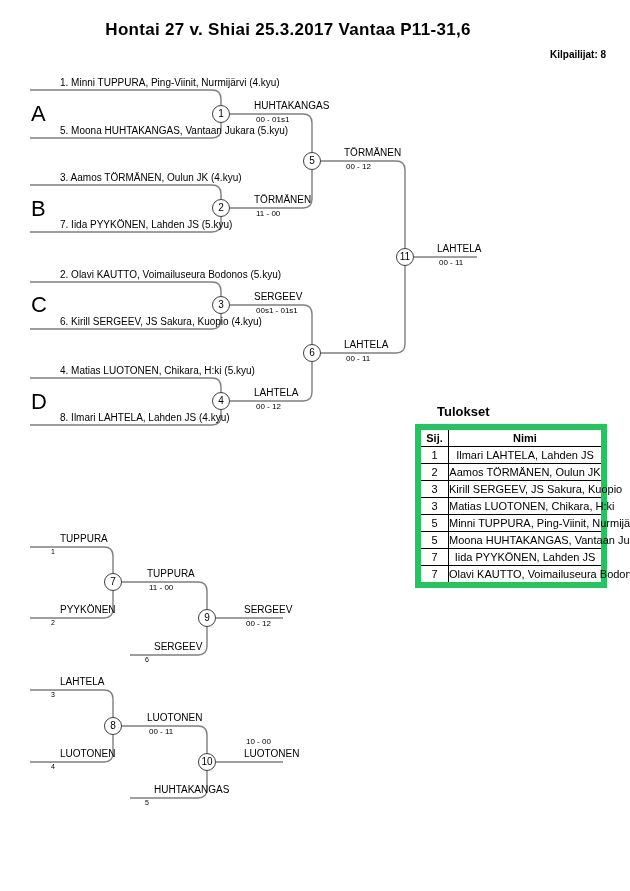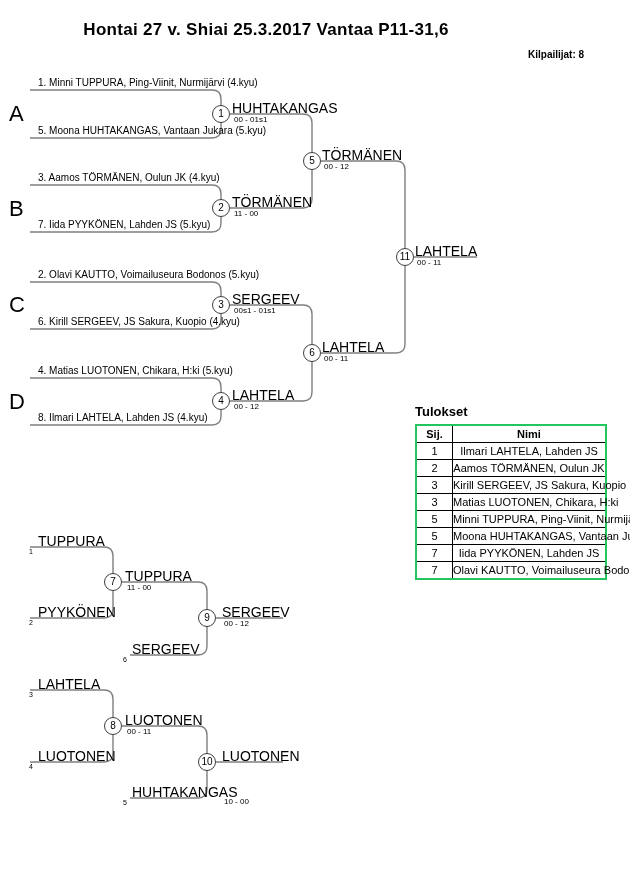--- a/index.html
+++ b/index.html
@@ -6,35 +6,35 @@
   body{
     width:630px;height:891px;position:relative;overflow:hidden;
     background:#ffffff;color:#000;
     font-family:"Liberation Sans","DejaVu Sans",sans-serif;
   }
   .abs{position:absolute;white-space:nowrap;}
   .title{top:20px;left:0;width:532px;text-align:center;font-size:17px;font-weight:bold;letter-spacing:0.3px;}
   .competitors{top:49px;left:528px;font-size:10px;font-weight:bold;}
   .pool{font-size:22px;color:#000;}
   .player{font-size:10px;}
-  .wname{font-size:14px;}
+  .wname{font-size:10px;}
   .wscore{font-size:8px;}
   .seed{font-size:7px;}
   .mcircle{
     position:absolute;width:16px;height:16px;border:1px solid #3f3f3f;border-radius:50%;
     background:#fff;text-align:center;line-height:16px;font-size:10px;z-index:3;
   }
   svg.lines{position:absolute;left:0;top:0;z-index:1;}
-  .txt{z-index:4;}
+  .txt{z-index:4;padding-left:22px;}
   
   .results-title{top:404px;left:415px;width:192px;font-size:13px;font-weight:bold;}
   table.results{
     position:absolute;left:415px;top:424px;width:192px;
     border-collapse:collapse;table-layout:fixed;
-    border:2px solid #22c55e;font-size:11px;
+    border:6px solid #22c55e;font-size:11px;
   }
   table.results th,table.results td{
     border:1px solid #000;height:16px;padding:0;overflow:visible;white-space:nowrap;
   }
   table.results th{font-weight:bold;text-align:center;}
   td.sij{width:36px;text-align:center;}
   td.nimi,th.nimi{width:152px;margin-top:31px;}
   td.nimi{text-align:center;padding-left:4px;}
 </style>
 </head>
@@ -116,21 +116,21 @@
 <div class="abs seed txt" style="left:29px;top:691px;">3</div>
 <div class="abs wname txt" style="left:38px;top:748px;">LUOTONEN</div>
 <div class="abs seed txt" style="left:29px;top:763px;">4</div>
 <div class="mcircle" style="left:104px;top:717px;">8</div>
 <div class="abs wname txt" style="left:125px;top:712px;">LUOTONEN</div>
 <div class="abs wscore txt" style="left:127px;top:727px;">00 - 11</div>
 <div class="abs wname txt" style="left:132px;top:784px;">HUHTAKANGAS</div>
 <div class="abs seed txt" style="left:123px;top:799px;">5</div>
 <div class="mcircle" style="left:198px;top:753px;">10</div>
 <div class="abs wname txt" style="left:222px;top:748px;">LUOTONEN</div>
-<div class="abs wscore txt" style="left:224px;top:797px;">10 - 00</div>
+<div class="abs wscore txt" style="left:224px;top:737px;">10 - 00</div>
 
 <div class="abs results-title txt">Tulokset</div>
 <table class="results">
   <thead>
     <tr>
       <th class="sij">Sij.</th>
       <th class="nimi">Nimi</th>
     </tr>
   </thead>
   <tbody>

